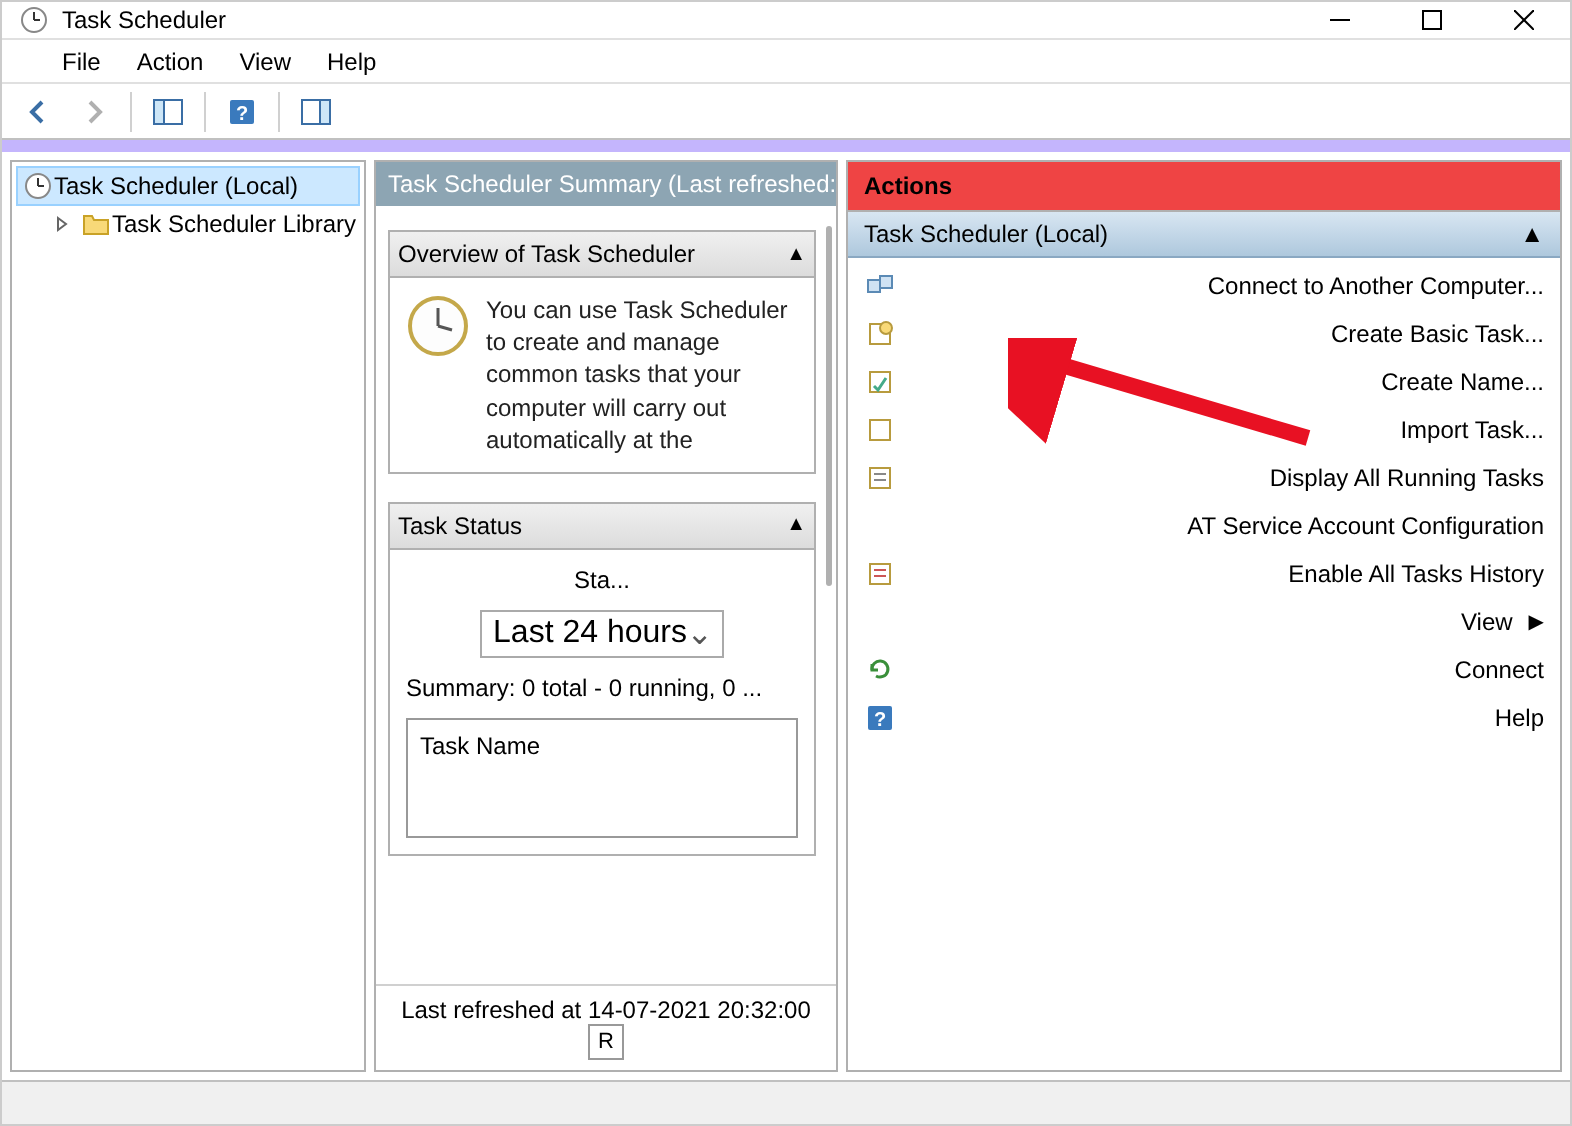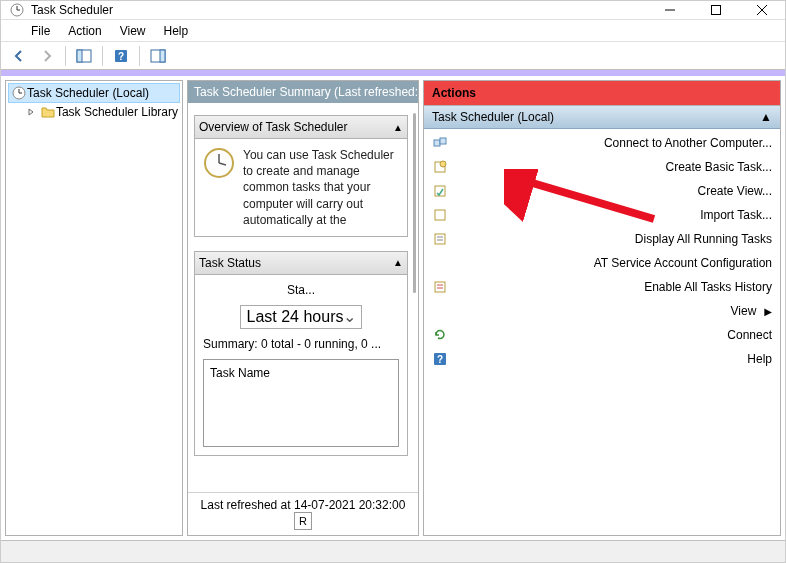--- a/index.html
+++ b/index.html
@@ -45,21 +45,21 @@
     .group-body { padding: 8px; font-size: 12px; }
 
     .overview-body { display: flex; gap: 8px; }
     .overview-text { flex: 1; line-height: 1.35; color: #222; }
 
     .status-body { display: flex; flex-direction: column; gap: 8px; }
     .status-row1 { display: flex; align-items: center; gap: 8px; flex-direction: column; }
     .status-select { flex: 1; border: 1px solid #aaa; padding: 2px 18px 2px 6px; font-size: 16px; position: relative; background: #fff; }
     .status-select::after { content: "⌄"; position: absolute; right: 5px; top: 1px; color: #555; }
 
-    .task-list-box { border: 1px solid #999; padding: 6px; height: 88px; }
+    .task-list-box { border: 1px solid #999; padding: 6px; height: 60px; }
 
     .center-footer { border-top: 1px solid #d0d0d0; padding: 5px 6px; font-size: 12px; display: flex; align-items: center; justify-content: space-between; flex-direction: column; }
     .refresh-btn-small { border: 1px solid #999; width: 18px; height: 18px; display: inline-flex; align-items: center; justify-content: center; font-size: 11px; cursor: default; }
 
     .center-scroll-thumb { position: absolute; right: 2px; top: 10px; width: 3px; height: 180px; background: #b0b0b0; border-radius: 2px; }
 
     
     .actions-panel { flex: 1; border: 1px solid #b0b0b0; display: flex; flex-direction: column; }
     .actions-title { background: #ef4444; border-bottom: 1px solid #b0b0b0; padding: 5px 8px; font-weight: bold; font-size: 12px; }
     .actions-subheader { background: linear-gradient(#d8e6f2, #aec8dd); border-bottom: 1px solid #8aa8c2; padding: 4px 8px; font-size: 12px; display: flex; justify-content: space-between; align-items: center; }
@@ -247,21 +247,21 @@
             </span>
             <span class="action-label">Create Basic Task...</span>
           </div>
           <div class="action-item">
             <span class="action-icon">
               <svg width="14" height="14">
                 <rect x="2" y="2" width="10" height="10" fill="#fff" stroke="#b89b3e"></rect>
                 <path d="M4 9 L6 11 L10 5" fill="none" stroke="#4a8" stroke-width="1.5"></path>
               </svg>
             </span>
-            <span class="action-label">Create View...</span>
+            <span class="action-label">Create Name...</span>
           </div>
           <div class="action-item">
             <span class="action-icon">
               <svg width="14" height="14">
                 <rect x="2" y="2" width="10" height="10" fill="#fff" stroke="#b89b3e"></rect>
               </svg>
             </span>
             <span class="action-label">Import Task...</span>
           </div>
           <div class="action-item">

